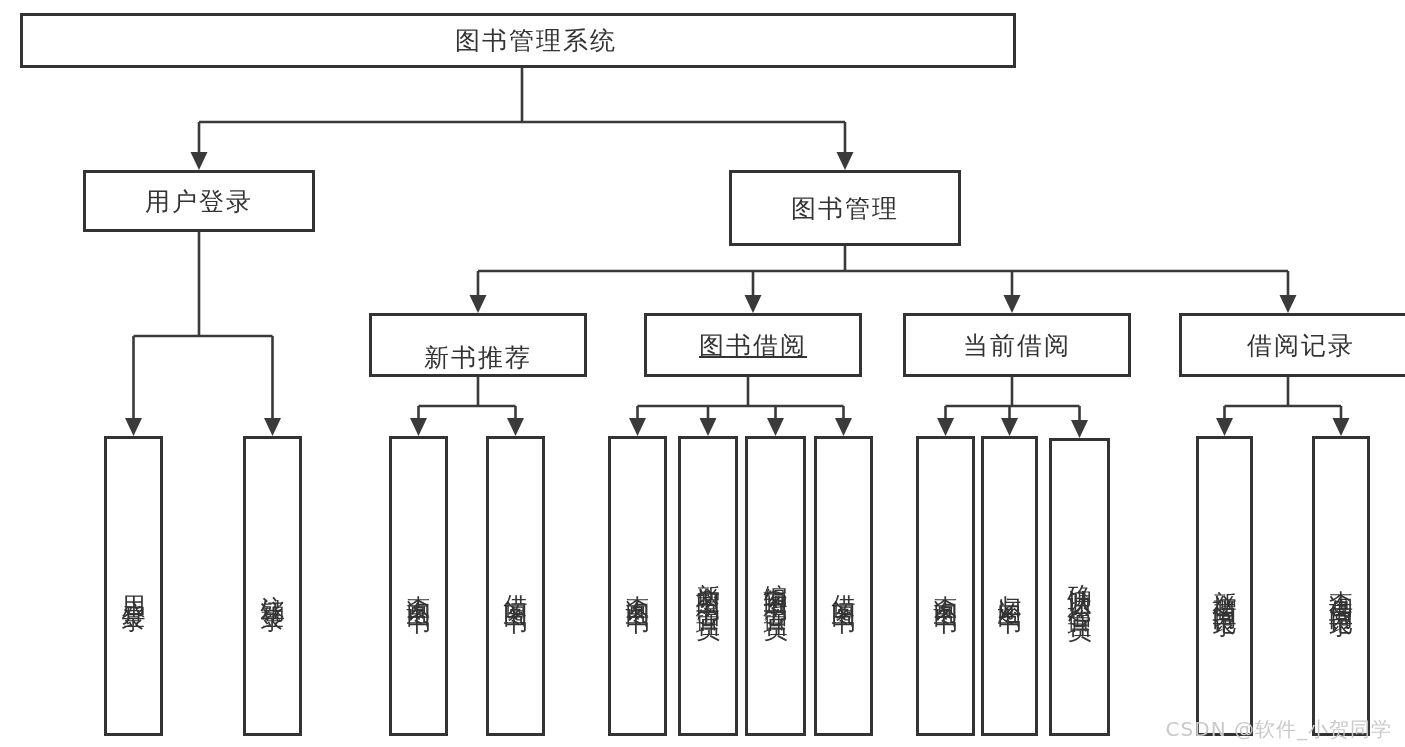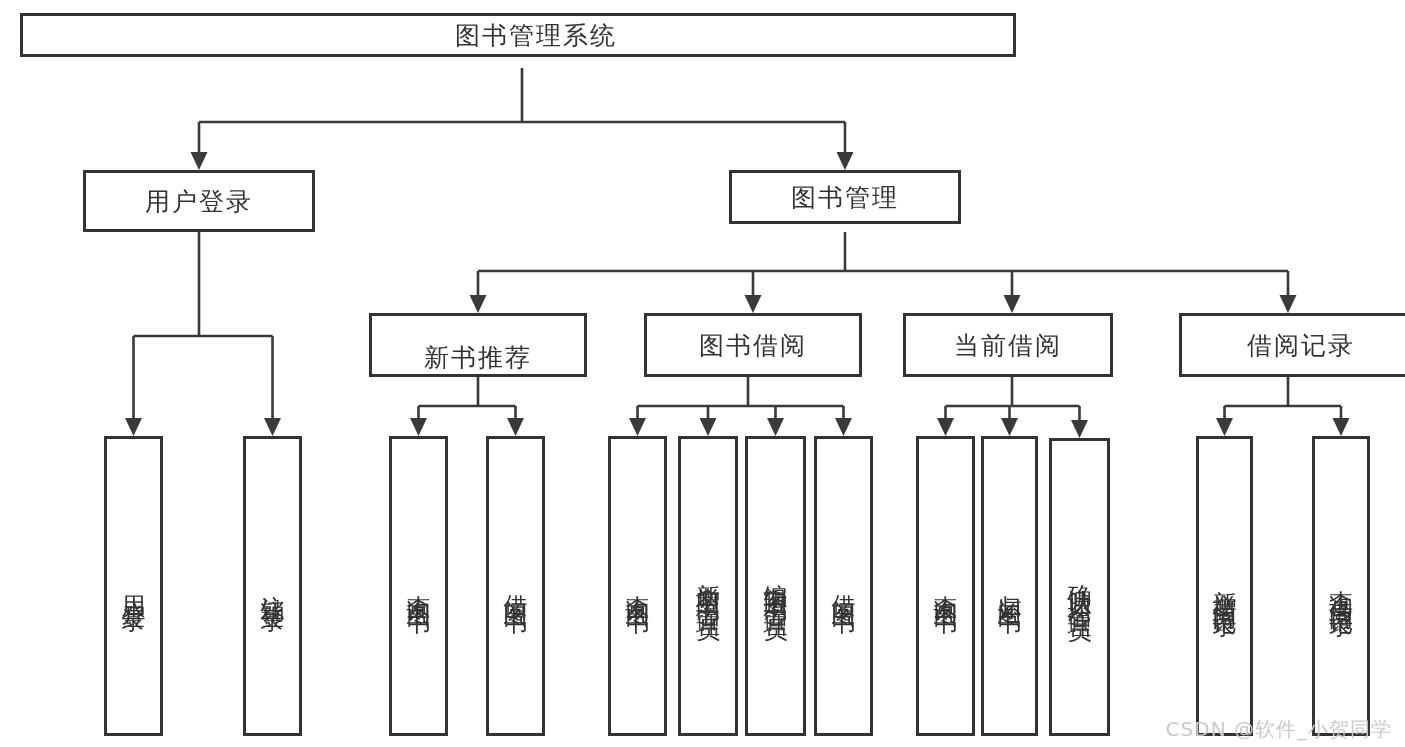--- a/index.html
+++ b/index.html
@@ -93,36 +93,36 @@
         <polygon points="1071,420 1088,420 1079.5,438" fill="#3a3a3a"></polygon>
       </g>
       <g>
         <path d="M 1288 377 L 1288 406 M 1224.5 406 L 1341 406 M 1224.5 406 L 1224.5 422 M 1341 406 L 1341 422" fill="none" stroke="#3a3a3a" stroke-width="2.6"></path>
         <polygon points="1216,418 1233,418 1224.5,436" fill="#3a3a3a"></polygon>
         <polygon points="1332.5,418 1349.5,418 1341,436" fill="#3a3a3a"></polygon>
       </g>
     </svg>
 
   <div id="watermark">CSDN @软件_小贺同学</div>
-<div class="node" style="left: 20px; top: 13px; width: 996px; height: 44px; padding-left: 36px;">
+<div class="node" style="left: 20px; top: 13px; width: 996px; height: 55px; padding-left: 36px;">
       <span>图书管理系统</span>
     </div>
     <div class="node" style="left: 83px; top: 170px; width: 232px; height: 62px;">
       <span>用户登录</span>
     </div>
-    <div class="node" style="left: 729px; top: 170px; width: 232px; height: 54px;">
+    <div class="node" style="left: 729px; top: 170px; width: 232px; height: 76px;">
       <span>图书管理</span>
     </div>
     <div class="node" style="left: 369px; top: 313px; width: 218px; height: 64px; align-items: flex-end;">
       <span>新书推荐</span>
     </div>
-    <div class="node" style="left: 644px; top: 313px; width: 218px; height: 64px;">
+    <div class="node" style="left: 644px; top: 313px; width: 218px; height: 64px; text-decoration: underline;">
       <span>图书借阅</span>
     </div>
-    <div class="node" style="left: 903px; top: 313px; width: 210px; height: 64px;">
+    <div class="node" style="left: 903px; top: 313px; width: 228px; height: 64px;">
       <span>当前借阅</span>
     </div>
     <div class="node" style="left: 1179px; top: 313px; width: 244px; height: 64px;">
       <span>借阅记录</span>
     </div>
     <div class="node vertical" style="left: 104px; top: 436px; width: 59px; height: 300px;">
       <span>用户登录</span>
     </div>
     <div class="node vertical" style="left: 243px; top: 436px; width: 59px; height: 300px;">
       <span>注销登录</span>

